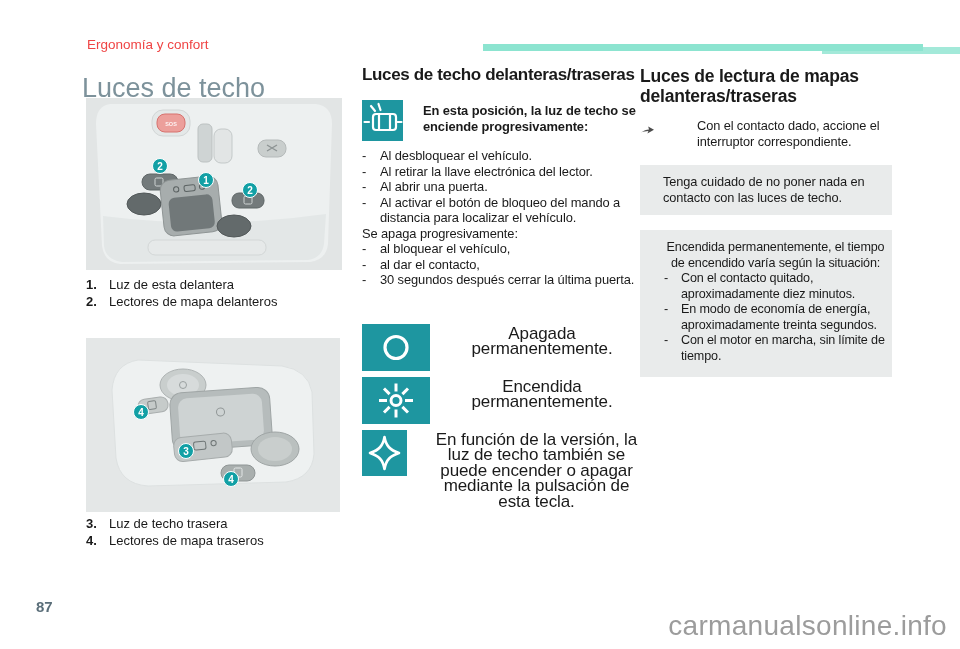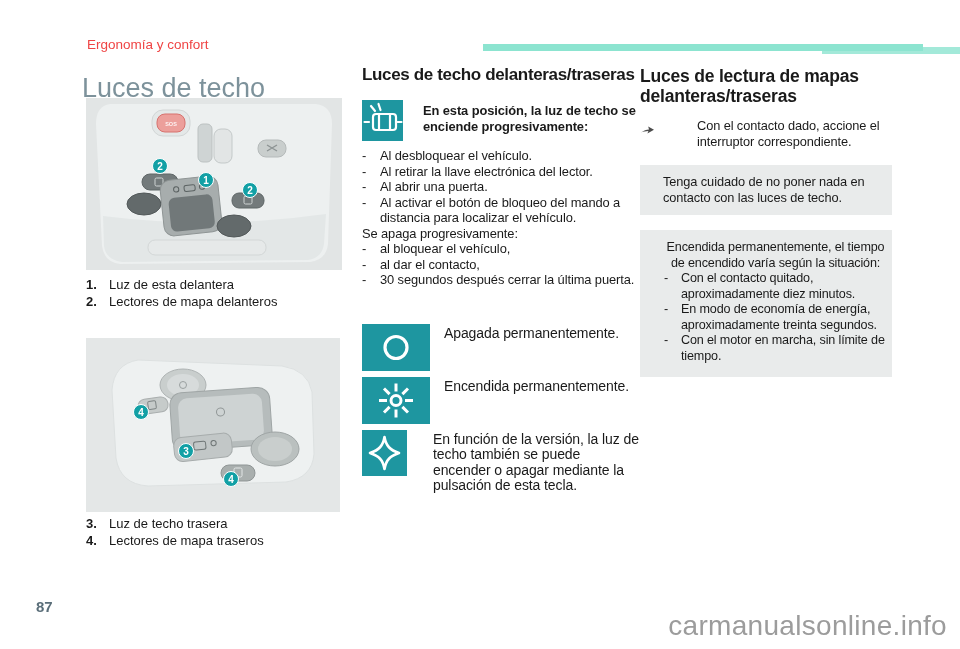--- a/index.html
+++ b/index.html
@@ -36,21 +36,21 @@
   .tile.wide{width:68px;height:47px;}
   .tile.med{width:45px;height:46px;}
   .intro-row{display:flex;gap:20px;font-weight:bold;}
   .intro-text{font-size:12.9px;line-height:15.5px;padding-top:3px;width:224px;letter-spacing:-0.1px;}
   .dash-list{margin-top:7px;font-size:12.9px;line-height:15.5px;letter-spacing:-0.1px;}
   .dash-row{display:flex;}
   .dash{width:18px;flex:none;}
   .plain-line{font-size:12.9px;line-height:15.5px;letter-spacing:-0.1px;}
   .modes{margin-top:36px;}
   .mode-row{display:flex;gap:14px;margin-bottom:6px;}
-  .mode-row .mode-text{font-size:14px;line-height:15.5px;padding-top:2px;letter-spacing:-0.1px;}
+  .mode-row .mode-text{font-size:17px;line-height:15.5px;padding-top:2px;letter-spacing:-0.1px;text-align:center;}
   .mode-row.third{gap:26px;}
 
   
   .col-right{position:absolute;left:640px;top:66px;width:296px;}
   .col-right h2{margin:0 0 12px 0;font-size:17.5px;line-height:20px;font-weight:bold;letter-spacing:-0.2px;}
   .action-row{display:flex;gap:35px;}
   .arrow-col{width:22px;flex:none;padding-top:3px;}
   .action-text{font-size:12.8px;line-height:15.5px;width:272px;letter-spacing:-0.1px;}
   .note-box{background:var(--box-gray);width:252px;margin-top:16px;padding:9px 6px 10px 8px;display:flex;}
   .icon-col{width:15px;flex:none;padding-top:1px;}

